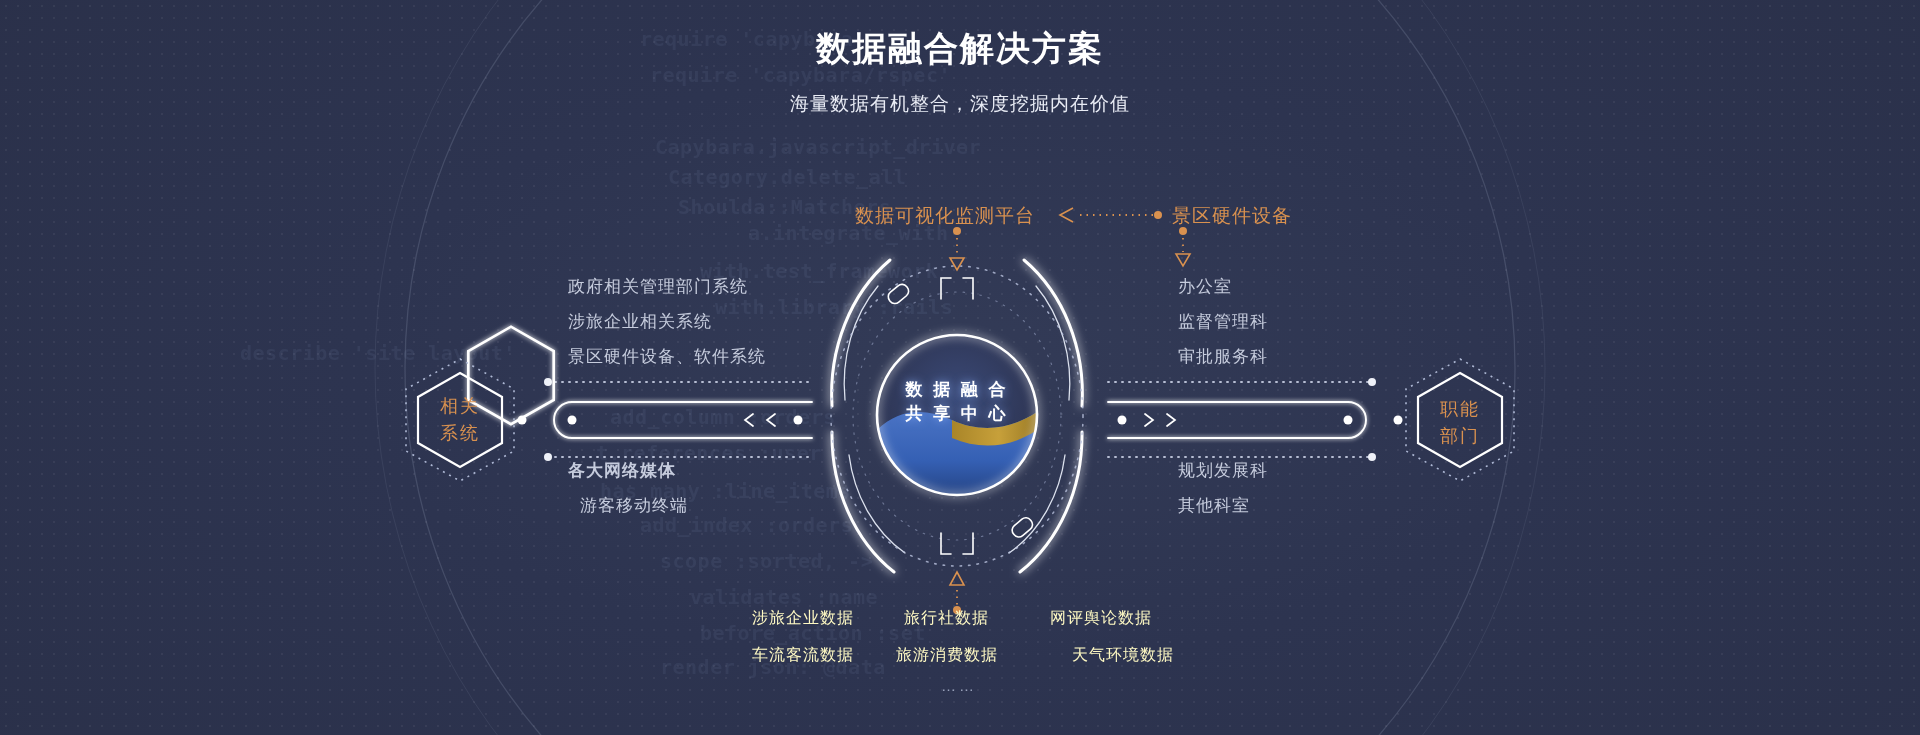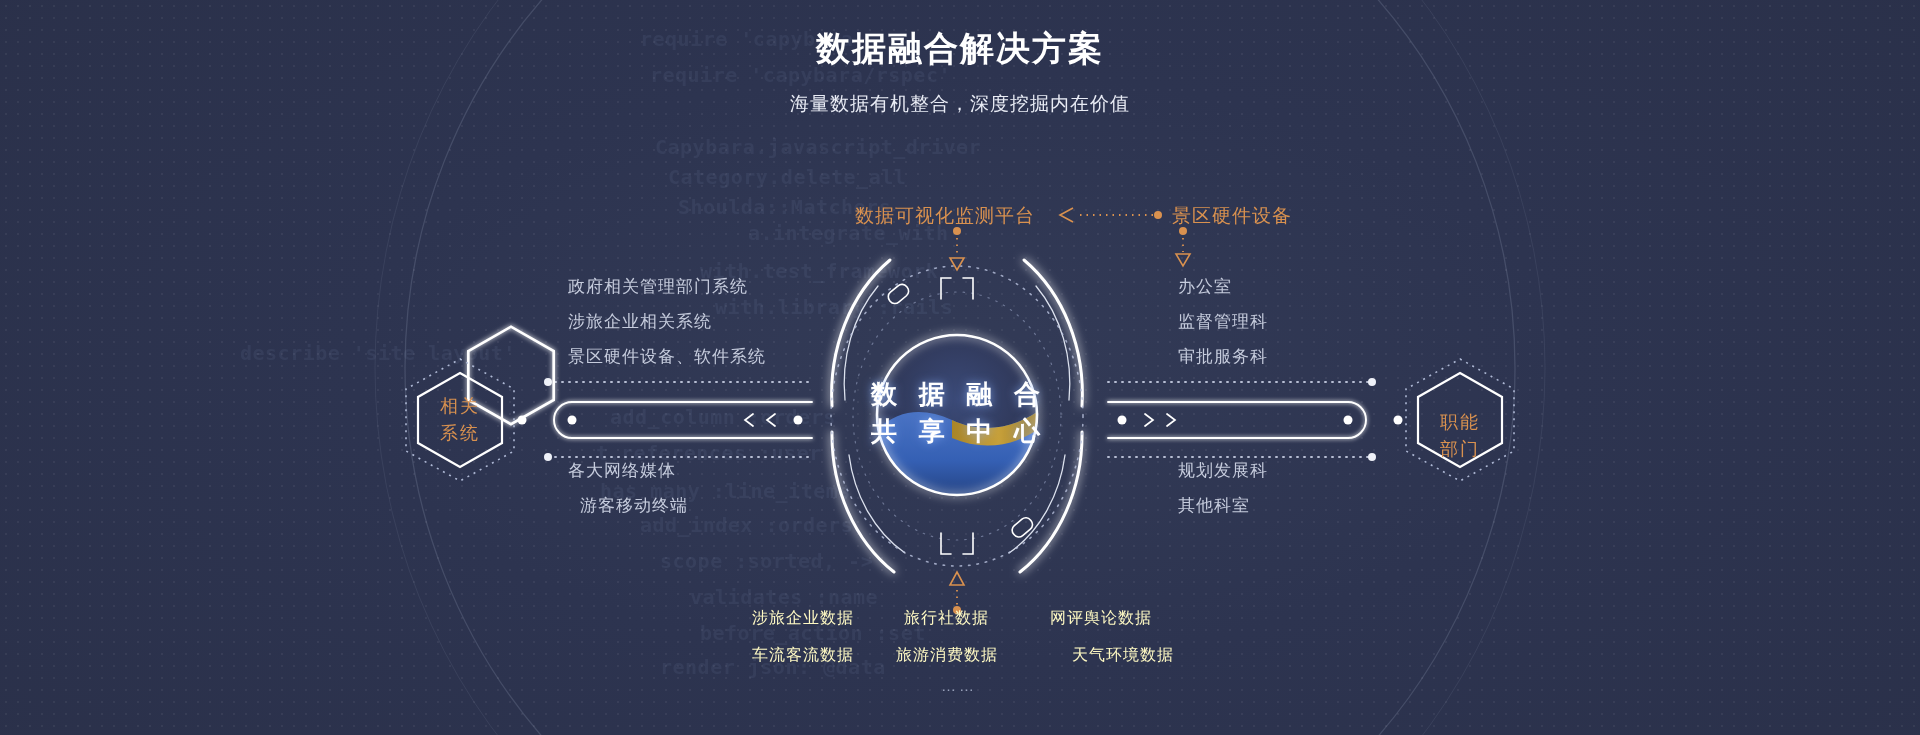--- a/index.html
+++ b/index.html
@@ -72,24 +72,23 @@
   }
   .hex .hexlabel{
     position:absolute;left:0;top:0;width:120px;height:130px;
     display:flex;flex-direction:column;align-items:center;justify-content:center;
     color:#d9914f;font-size:18px;line-height:1.5;letter-spacing:2px;
   }
 
   
   .core-text{
     position:absolute;left:857px;top:378px;width:200px;text-align:center;
-    color:#ffffff;font-size:26px;font-weight:bold;line-height:1.42;letter-spacing:3px;
+    color:#ffffff;font-size:17px;font-weight:bold;line-height:1.42;letter-spacing:3px;
     text-shadow:0 0 10px rgba(140,180,255,.75);
     pointer-events:none;
-    font-family:Liberation Mono, monospace;
   }
 </style>
 </head>
 <body>
 
 <div class="stage">
 
   <div class="bg-base"></div>
   <div class="bg-dots"></div>
 
@@ -244,42 +243,42 @@
     <div class="hexlabel">
       <span>相关</span>
       <span>系统</span>
     </div>
   </div>
 
   <svg class="hex" style="left:1400px;top:355px;" viewBox="0 0 120 130">
     <polygon points="60,4 114,34 114,96 60,126 6,96 6,34" fill="none" stroke="#aeb8d4" stroke-width="1.6" stroke-dasharray="2 5"></polygon>
     <polygon points="60,18 102,42 102,88 60,112 18,88 18,42" fill="none" stroke="#ffffff" stroke-width="2.2"></polygon>
   </svg>
-  <div class="hex" style="left:1400px;top:371px;">
+  <div class="hex" style="left:1400px;top:358px;">
     <div class="hexlabel">
       <span>职能</span>
       <span>部门</span>
     </div>
   </div>
 
   <div class="core-text">
     <div>数 据 融 合</div>
     <div>共 享 中 心</div>
   </div>
 
   <div class="lbl top-label" style="left:855px;top:203px;">数据可视化监测平台</div>
   <div class="lbl top-label" style="left:1172px;top:203px;">景区硬件设备</div>
 
   <div id="leftUpperList">
       <div class="lbl sub-list-item" style="left: 568px; top: 275px;">政府相关管理部门系统</div>
       <div class="lbl sub-list-item" style="left: 568px; top: 310px; text-align: center;">涉旅企业相关系统</div>
       <div class="lbl sub-list-item" style="left: 568px; top: 345px;">景区硬件设备、软件系统</div>
     </div>
   <div id="leftLowerList">
-      <div class="lbl sub-list-item" style="left: 568px; top: 459px;">各大网络媒体</div>
+      <div class="lbl sub-list-item" style="left: 568px; top: 459px; font-weight: bold;">各大网络媒体</div>
       <div class="lbl sub-list-item" style="left: 580px; top: 494px;">游客移动终端</div>
     </div>
 
   <div id="rightUpperList">
       <div class="lbl sub-list-item" style="left: 1178px; top: 275px;">办公室</div>
       <div class="lbl sub-list-item" style="left: 1178px; top: 310px;">监督管理科</div>
       <div class="lbl sub-list-item" style="left: 1178px; top: 345px;">审批服务科</div>
     </div>
   <div id="rightLowerList">
       <div class="lbl sub-list-item" style="left: 1178px; top: 459px;">规划发展科</div>

